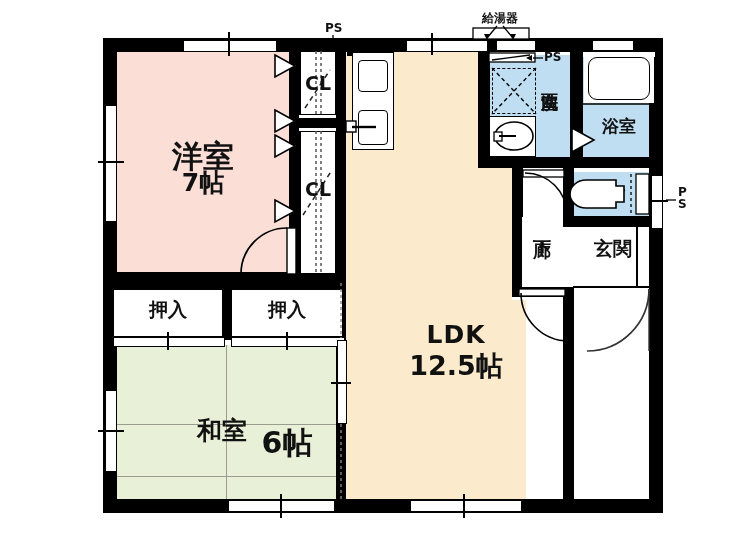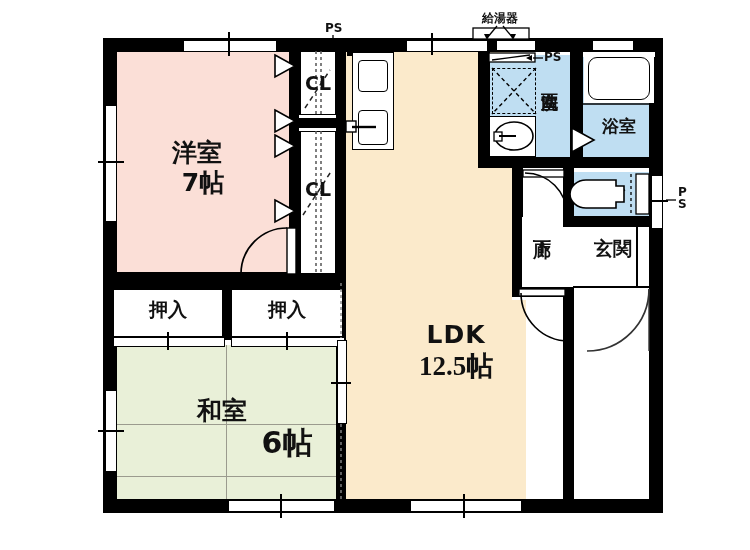--- a/index.html
+++ b/index.html
@@ -153,50 +153,50 @@
   <div class="lbl small" style="left:305px;top:74px;font-size:19px;">CL</div>
   <div class="lbl small" style="left:305px;top:180px;font-size:19px;">CL</div>
 
   <svg style="left:0;top:0;width:750px;height:550px;">
     <path d="M275,55 L295,66 L275,77 Z" fill="#ffffff" stroke="#000" stroke-width="1.6"></path>
     <path d="M275,110 L295,121 L275,132 Z" fill="#ffffff" stroke="#000" stroke-width="1.6"></path>
     <path d="M275,135 L295,146 L275,157 Z" fill="#ffffff" stroke="#000" stroke-width="1.6"></path>
     <path d="M275,200 L295,211 L275,222 Z" fill="#ffffff" stroke="#000" stroke-width="1.6"></path>
   </svg>
 
-  <div class="lbl c big" style="left:197px;top:140px;font-size:25px;">洋室</div>
+  <div class="lbl c big" style="left:203px;top:140px;font-size:31px;">洋室</div>
   <div class="lbl c big" style="left:203px;top:170px;font-size:25px;">7帖</div>
 
   <svg style="left:0;top:0;width:750px;height:550px;">
     <rect x="287" y="228" width="9" height="46" fill="#ffffff" stroke="#000" stroke-width="1.4"></rect>
     <path d="M287,228 A46,46 0 0 0 241,274" fill="none" stroke="#000" stroke-width="1.7"></path>
   </svg>
 
   <div class="box" style="left:113px;top:289px;width:110px;height:48px;"></div>
   <div class="box" style="left:231px;top:289px;width:112px;height:48px;"></div>
   <div class="lbl c mid" style="left:168px;top:300px;font-size:19px;">押入</div>
   <div class="lbl c mid" style="left:287px;top:300px;font-size:19px;">押入</div>
 
   <div class="win win-h" style="left:113px;top:337px;width:110px;height:8px;"></div>
   <div class="win win-h" style="left:231px;top:337px;width:112px;height:8px;"></div>
   <div class="winmark" style="left:167px;top:332px;width:2px;height:18px;"></div>
   <div class="winmark" style="left:286px;top:332px;width:2px;height:18px;"></div>
 
-  <div class="lbl c big" style="left:222px;top:398px;font-size:25px;">和室</div>
+  <div class="lbl c big" style="left:222px;top:418px;font-size:25px;">和室</div>
   <div class="lbl c big" style="left:239px;top:427px;font-size:30px;margin-left:48px;">6帖</div>
 
   <div class="win win-v" style="left:337px;top:340px;width:8px;height:82px;"></div>
   <div class="winmark" style="left:331px;top:382px;width:20px;height:2px;"></div>
   <svg style="left:0;top:0;width:750px;height:550px;">
     <line x1="341" y1="424" x2="341" y2="500" stroke="#888" stroke-width="1.4" stroke-dasharray="3,3"></line>
     <line x1="341" y1="283" x2="341" y2="338" stroke="#888" stroke-width="1.4" stroke-dasharray="3,3"></line>
   </svg>
 
   <div class="lbl c big" style="left:456px;top:322px;font-size:25px;letter-spacing:1px;">LDK</div>
-  <div class="lbl c big" style="left:456px;top:352px;font-size:27px;font-family:Liberation Serif, serif;">12.5帖</div>
+  <div class="lbl c big" style="left:456px;top:352px;font-size:27px;">12.5帖</div>
 
   <div class="box" style="left:352px;top:52px;width:42px;height:98px;"></div>
   <div class="rbox" style="left:358px;top:60px;width:30px;height:32px;border-radius:4px;"></div>
   <div class="rbox" style="left:358px;top:110px;width:30px;height:35px;border-radius:4px;"></div>
   <svg style="left:0;top:0;width:750px;height:550px;">
     <rect x="346" y="121" width="10" height="11" fill="#fff" stroke="#000" stroke-width="1.4"></rect>
     <line x1="352" y1="127" x2="376" y2="127" stroke="#000" stroke-width="2.4"></line>
   </svg>
 
   <div class="lbl vert" style="left:541px;top:80px;font-size:17px;line-height:1.0;">洗面室</div>

